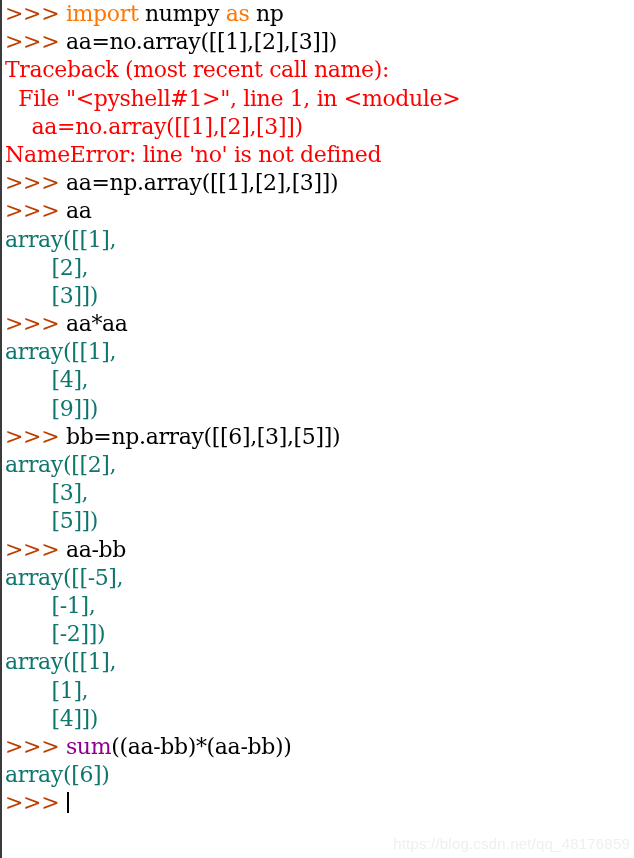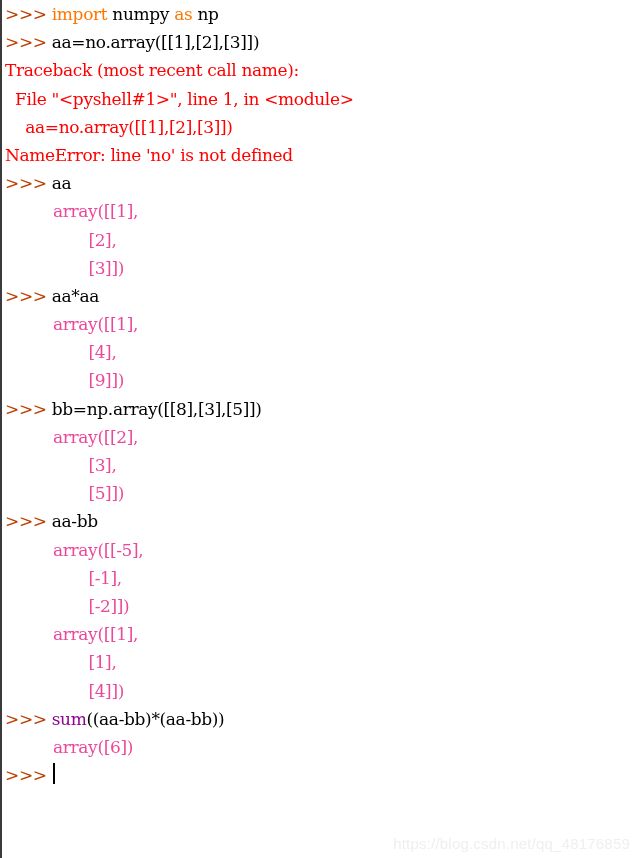--- a/index.html
+++ b/index.html
@@ -31,35 +31,35 @@
     top: 0;
     width: 632px;
     padding: 0;
     margin: 0;
   }
 
   .line {
     display: block;
     height: 28.2px;
     line-height: 28.2px;
-    font-size: 17px;
+    font-size: 22px;
     letter-spacing: -0.35px;
     white-space: pre;
     font-family: "DejaVu Serif", "Liberation Serif", serif;
     color: #000000;
     padding-left: 3px;
     overflow: hidden;
   }
 
   
   .prompt   { color: #bb3f00; }
   .kw       { color: #ff7700; }
   .builtin  { color: #900090; text-align: center; }
   .plain    { color: #000000; }
-  .out      { color: #ec4899; margin-left: 48px; }
+  .out      { color: #0f766e; }
   .err      { color: #ff0000; }
 
   
   .caret {
     display: inline-block;
     width: 2px;
     height: 21px;
     background: #000000;
     vertical-align: -3px;
     margin-left: 1px;
@@ -82,29 +82,30 @@
 
 <div id="shell">
 
   <div id="console">
       <div class="line"><span class="prompt">&gt;&gt;&gt; </span><span class="kw">import</span><span class="plain"> numpy </span><span class="kw">as</span><span class="plain"> np</span></div>
       <div class="line"><span class="prompt">&gt;&gt;&gt; </span><span class="plain">aa=no.array([[1],[2],[3]])</span></div>
       <div class="line"><span class="err">Traceback (most recent call name):</span></div>
       <div class="line"><span class="err">  File "&lt;pyshell#1&gt;", line 1, in &lt;module&gt;</span></div>
       <div class="line"><span class="err">    aa=no.array([[1],[2],[3]])</span></div>
       <div class="line"><span class="err">NameError: line 'no' is not defined</span></div>
+      <div class="line"><span class="prompt">&gt;&gt;&gt; </span><span class="plain">aa=np.array([[1],[2],[3]])</span></div>
       <div class="line"><span class="prompt">&gt;&gt;&gt; </span><span class="plain">aa</span></div>
       <div class="line"><span class="out">array([[1],</span></div>
       <div class="line"><span class="out">       [2],</span></div>
       <div class="line"><span class="out">       [3]])</span></div>
       <div class="line"><span class="prompt">&gt;&gt;&gt; </span><span class="plain">aa*aa</span></div>
       <div class="line"><span class="out">array([[1],</span></div>
       <div class="line"><span class="out">       [4],</span></div>
       <div class="line"><span class="out">       [9]])</span></div>
-      <div class="line"><span class="prompt">&gt;&gt;&gt; </span><span class="plain">bb=np.array([[8],[3],[5]])</span></div>
+      <div class="line"><span class="prompt">&gt;&gt;&gt; </span><span class="plain">bb=np.array([[6],[3],[5]])</span></div>
       <div class="line"><span class="out">array([[2],</span></div>
       <div class="line"><span class="out">       [3],</span></div>
       <div class="line"><span class="out">       [5]])</span></div>
       <div class="line"><span class="prompt">&gt;&gt;&gt; </span><span class="plain">aa-bb</span></div>
       <div class="line"><span class="out">array([[-5],</span></div>
       <div class="line"><span class="out">       [-1],</span></div>
       <div class="line"><span class="out">       [-2]])</span></div>
       <div class="line"><span class="out">array([[1],</span></div>
       <div class="line"><span class="out">       [1],</span></div>
       <div class="line"><span class="out">       [4]])</span></div>

